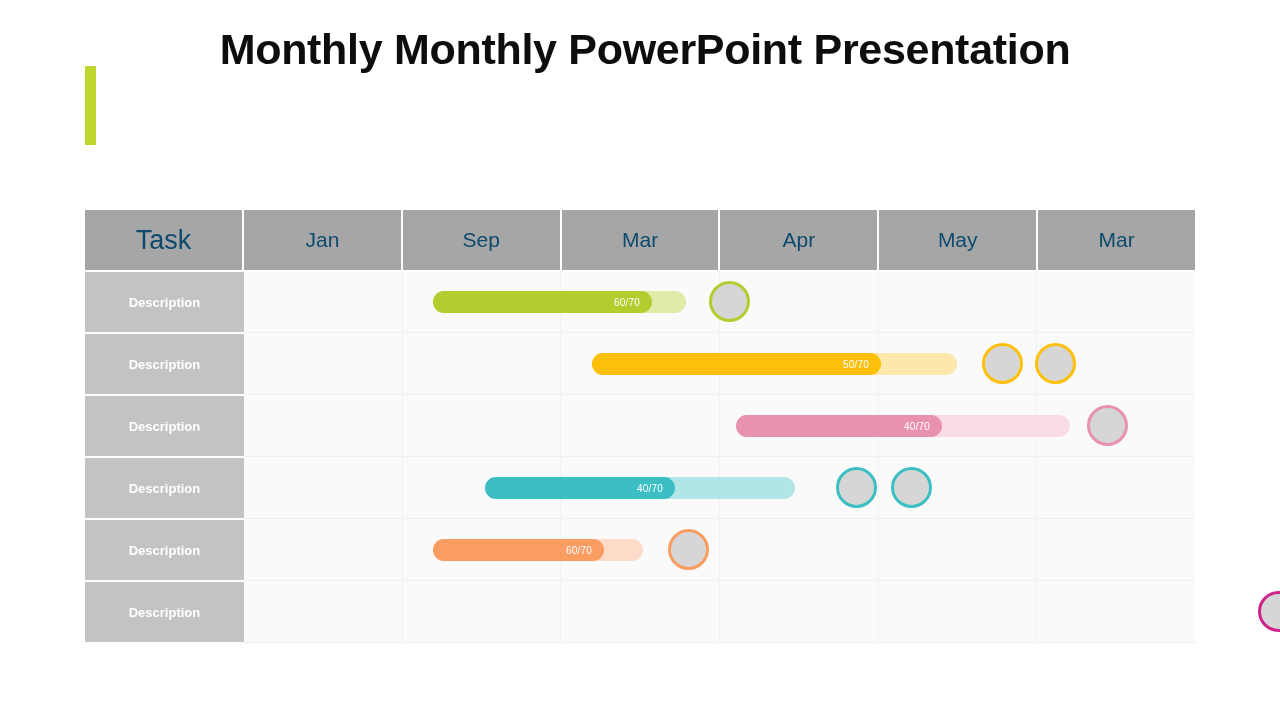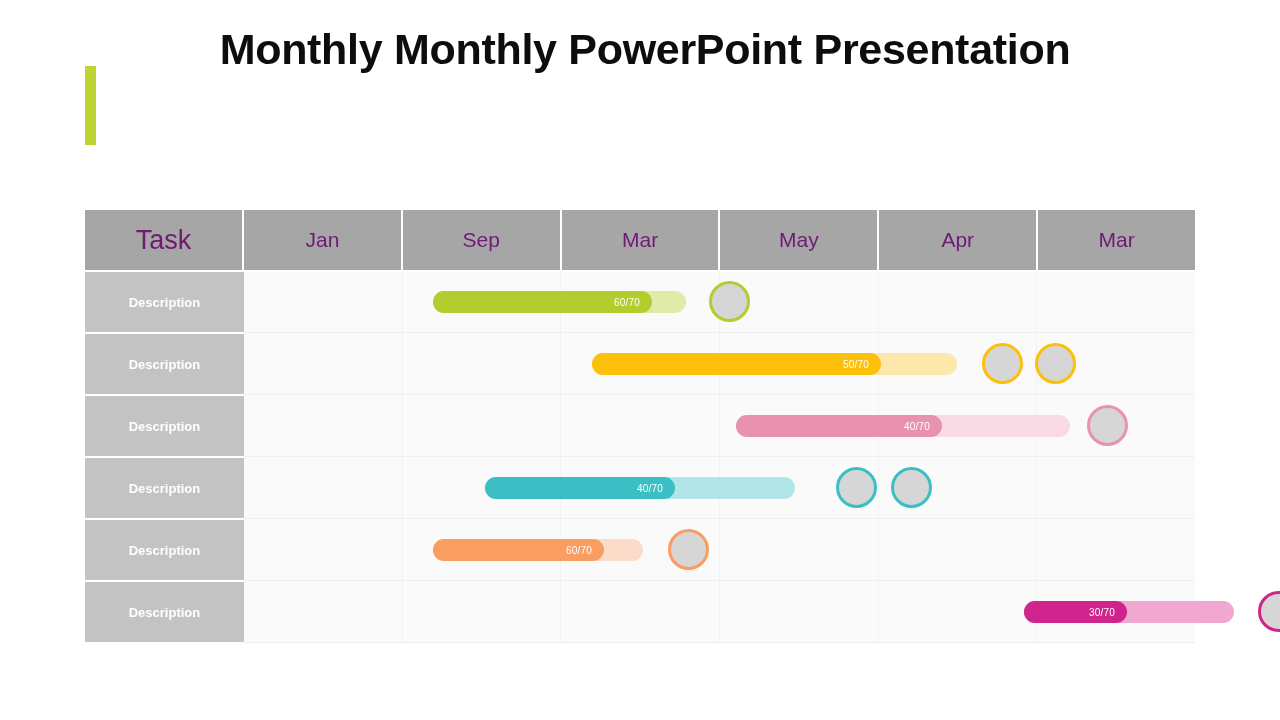--- a/index.html
+++ b/index.html
@@ -54,21 +54,21 @@
     position: absolute;
     left: 0;
     top: 0;
     width: 1110px;
     height: 60px;
     display: flex;
   }
   .hdr-cell {
     height: 60px;
     background: #a6a6a6;
-    color: #701a75;
+    color: #0c4a6e;
     display: flex;
     align-items: center;
     justify-content: center;
     box-sizing: border-box;
     border-right: 2px solid #ffffff;
     font-size: 21px;
     font-weight: normal;
   }
   .hdr-cell:last-child { border-right: none; }
   .hdr-cell.task-col {
@@ -179,22 +179,22 @@
 
 <div id="slide-title">Monthly Monthly PowerPoint Presentation</div>
 
 <div id="gantt-table">
 
   <div class="gantt-header">
     <div class="hdr-cell task-col">Task</div>
     <div class="hdr-cell month-col">Jan</div>
     <div class="hdr-cell month-col">Sep</div>
     <div class="hdr-cell month-col">Mar</div>
+    <div class="hdr-cell month-col">Apr</div>
     <div class="hdr-cell month-col">May</div>
-    <div class="hdr-cell month-col">Apr</div>
     <div class="hdr-cell month-col">Mar</div>
   </div>
 
   <div class="gantt-body">
     <div class="grid-bg">
       <div class="grid-col"></div>
       <div class="grid-col"></div>
       <div class="grid-col"></div>
       <div class="grid-col"></div>
       <div class="grid-col"></div>
@@ -249,23 +249,18 @@
           <div class="bar-track" style="left: 348px; width: 210px; background: rgb(252, 220, 200);">
             <div class="bar-fill" style="width: 171px; background: rgb(249, 157, 98);">
               <span class="bar-value">60/70</span>
             </div>
           </div>
           <div class="milestone" style="left: 583px; border: 3px solid rgb(249, 157, 98); background: rgb(214, 214, 214);"></div>
         </div>
         <div class="row" style="top: 310px;">
           <div class="row-label" style="background: rgb(195, 195, 195);">Description</div>
           <div class="row-sep" style="top: 60px;"></div>
-          <div class="bar-track" style="left: 939px; width: 210px; background: rgb(240, 168, 208);">
-            <div class="bar-fill" style="width: 103px; background: rgb(208, 36, 140);">
-              <span class="bar-value">30/70</span>
-            </div>
-          </div>
           <div class="milestone" style="left: 1173px; border: 3px solid rgb(208, 36, 140); background: rgb(214, 214, 214);"></div>
         </div>
       </div>
   </div>
 
 </div>
 
 </body></html>

